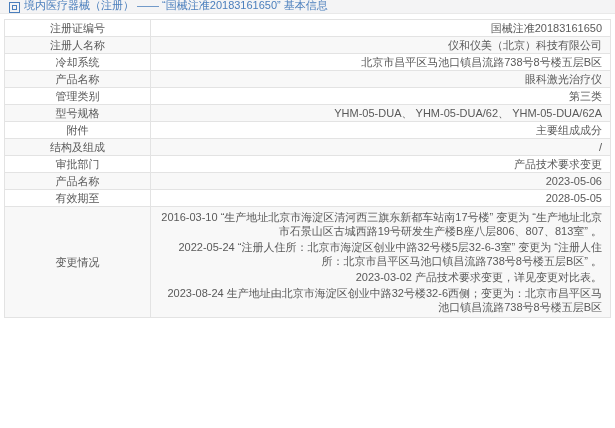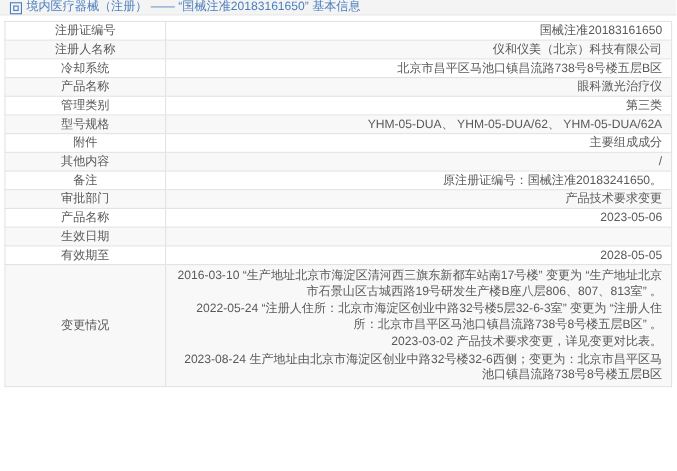--- a/index.html
+++ b/index.html
@@ -94,38 +94,30 @@
     </tr>
     <tr>
       <th>型号规格</th>
       <td>YHM-05-DUA、 YHM-05-DUA/62、 YHM-05-DUA/62A</td>
     </tr>
     <tr>
       <th>附件</th>
       <td>主要组成成分</td>
     </tr>
     <tr>
-      <th>其他内容</th>
+      <th>结构及组成</th>
       <td>/</td>
-    </tr>
-    <tr>
-      <th>备注</th>
-      <td>原注册证编号：国械注准20183241650。</td>
     </tr>
     <tr>
       <th>审批部门</th>
       <td>产品技术要求变更</td>
     </tr>
     <tr>
       <th>产品名称</th>
       <td>2023-05-06</td>
-    </tr>
-    <tr>
-      <th>生效日期</th>
-      <td></td>
     </tr>
     <tr>
       <th>有效期至</th>
       <td>2028-05-05</td>
     </tr>
     <tr>
       <th>变更情况</th>
       <td>
         <div class="change-line">2016-03-10 “生产地址北京市海淀区清河西三旗东新都车站南17号楼” 变更为 “生产地址北京市石景山区古城西路19号研发生产楼B座八层806、807、813室” 。</div>
         <div class="change-line">2022-05-24 “注册人住所：北京市海淀区创业中路32号楼5层32-6-3室” 变更为 “注册人住所：北京市昌平区马池口镇昌流路738号8号楼五层B区” 。</div>

